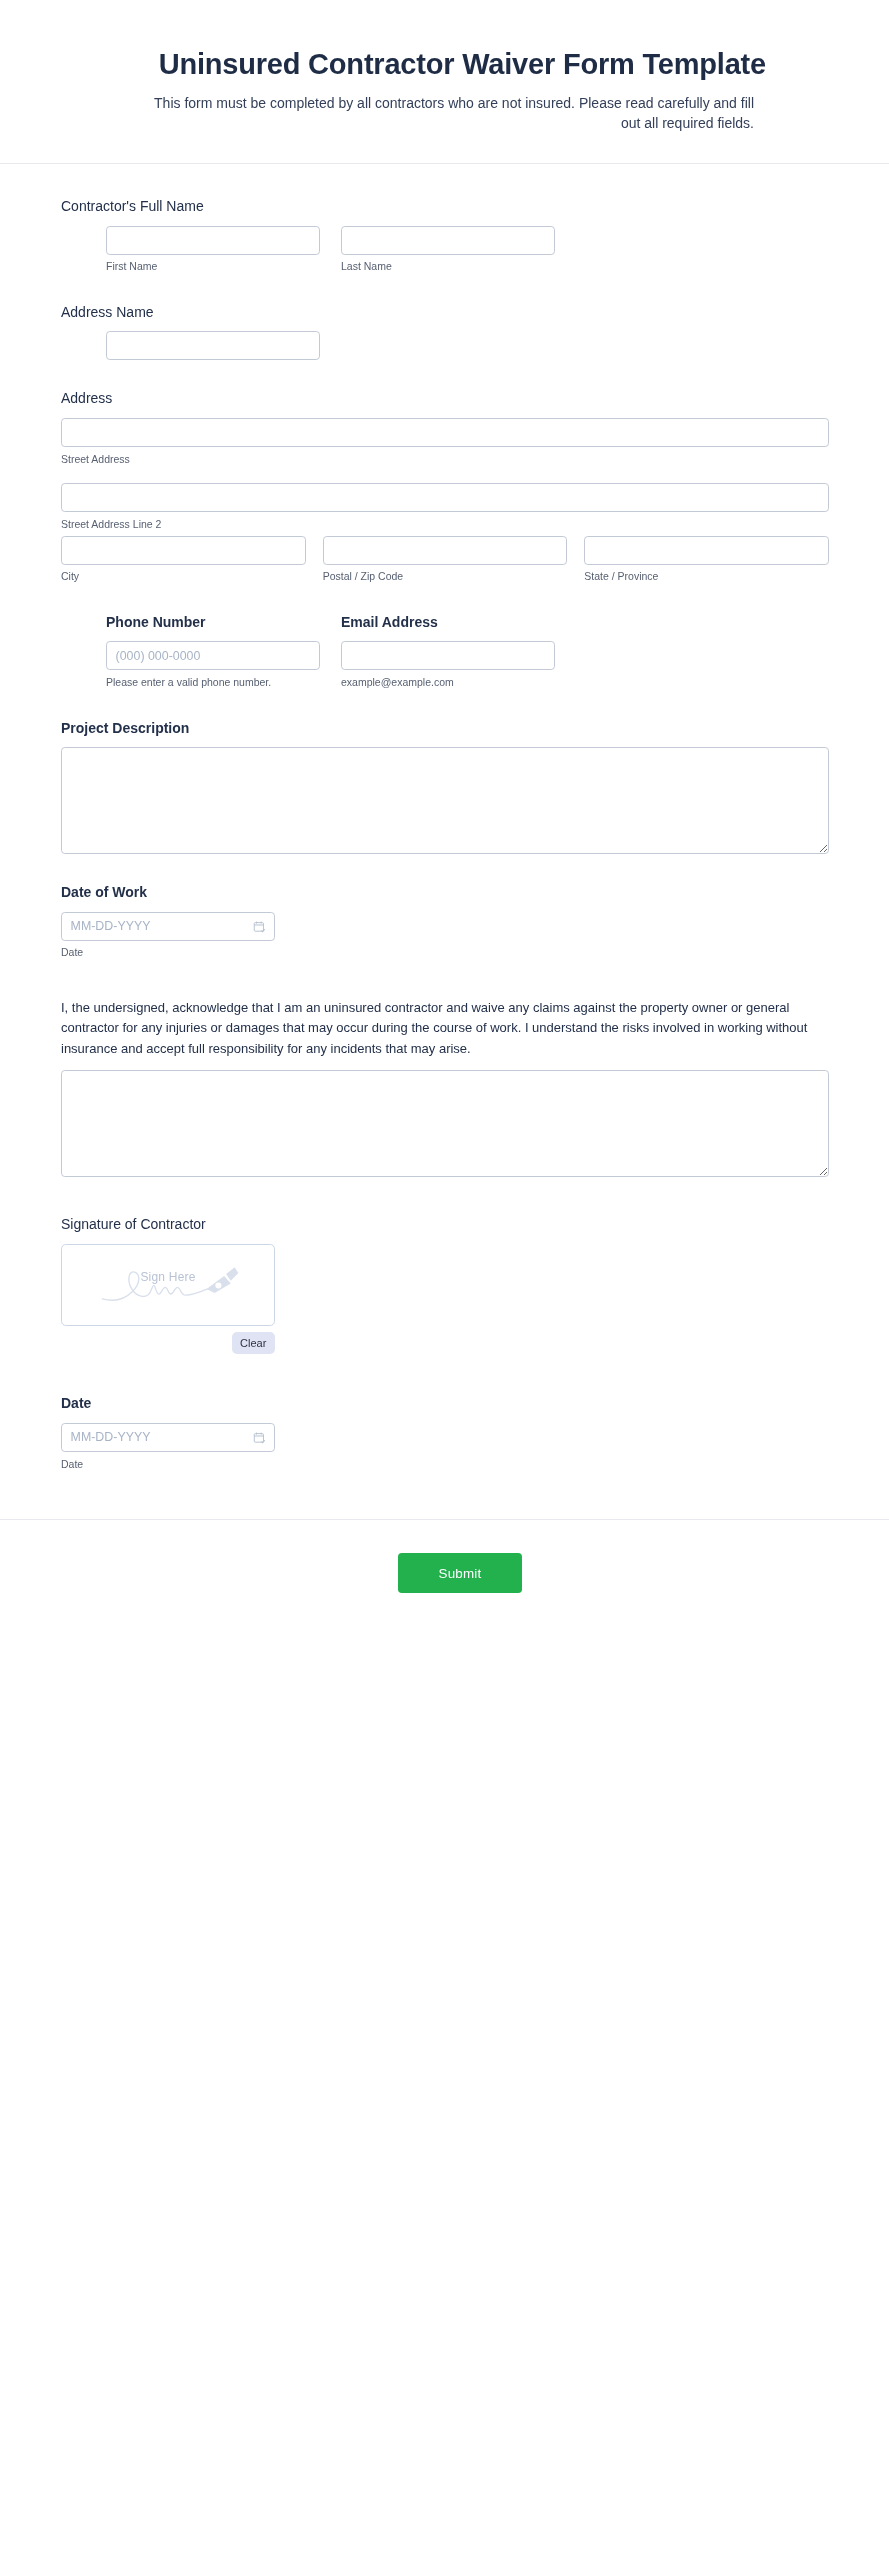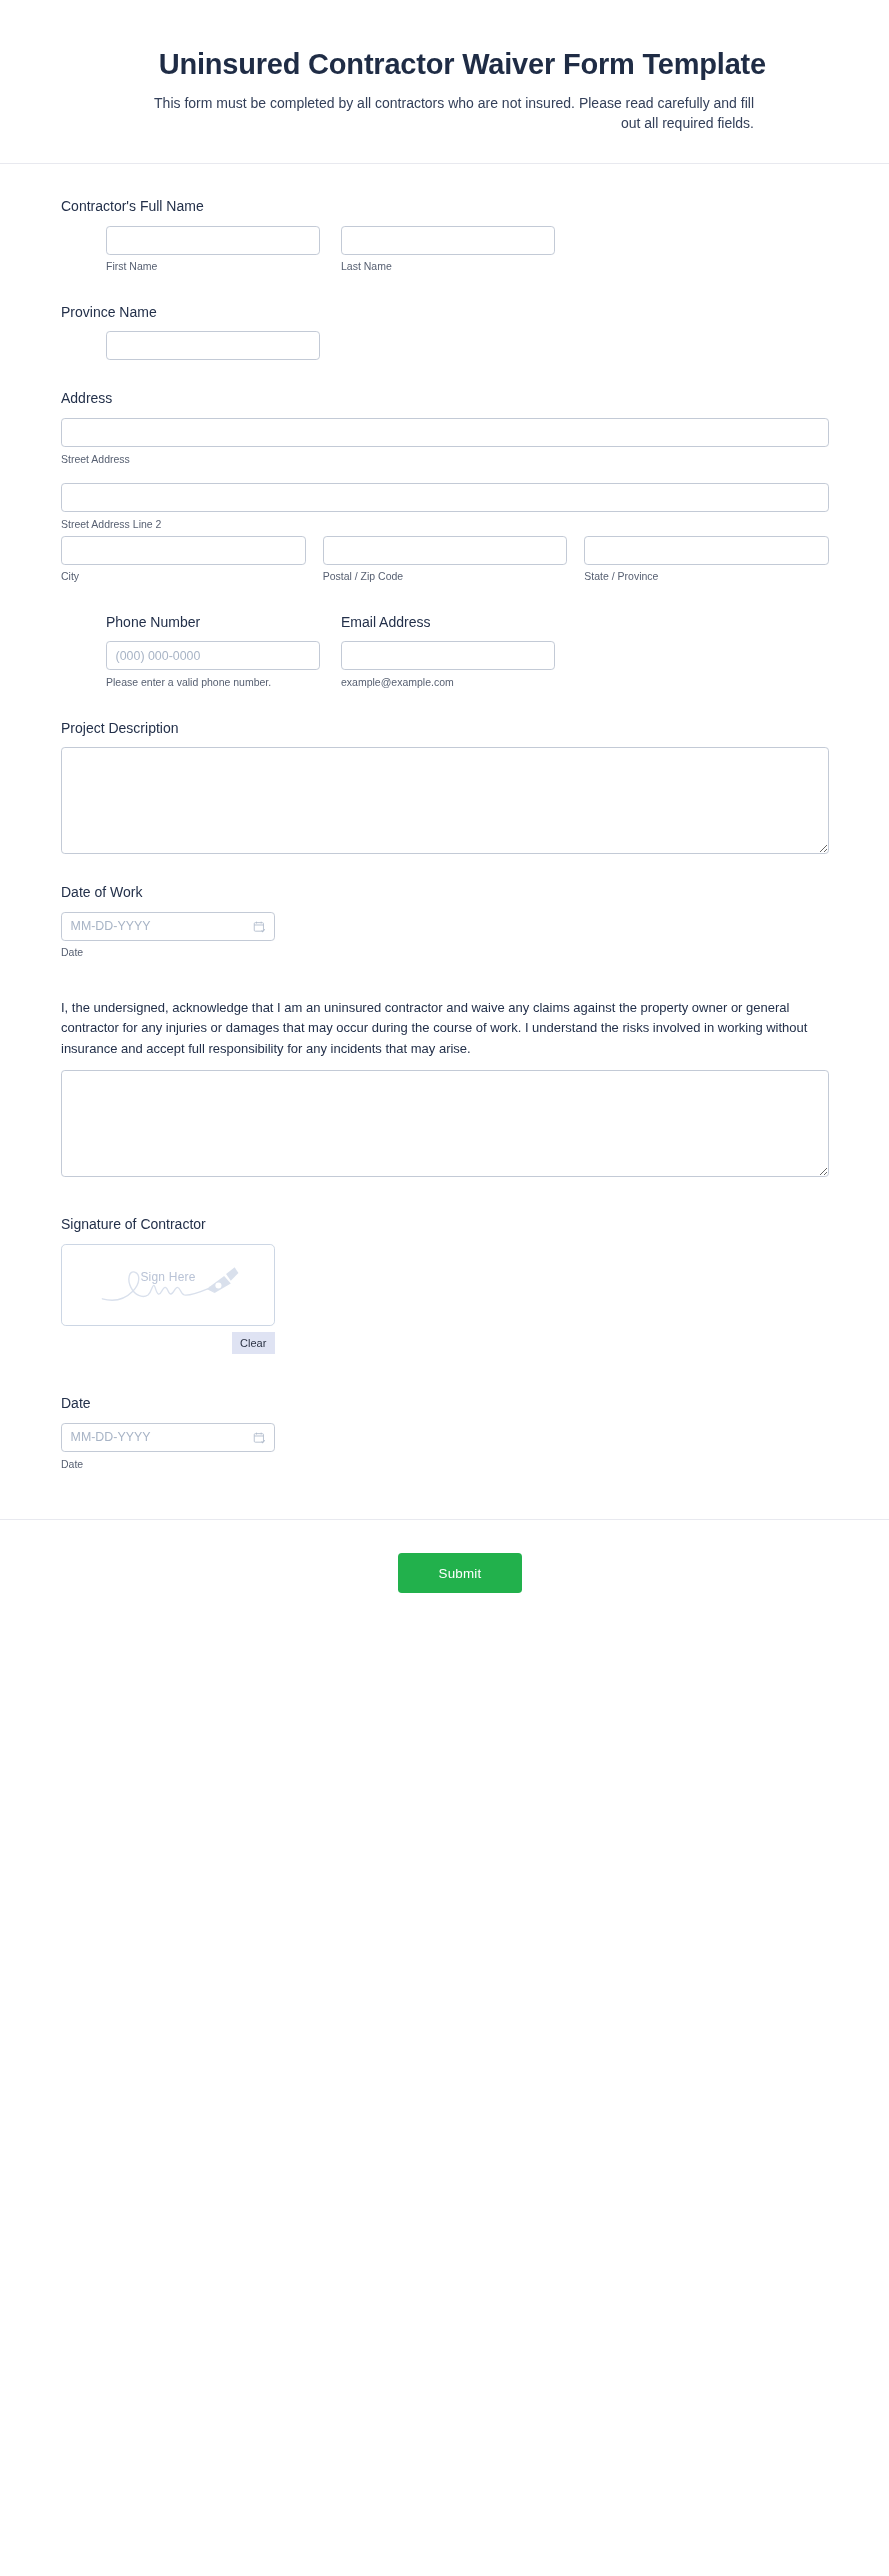--- a/index.html
+++ b/index.html
@@ -53,21 +53,21 @@
   .field-block { margin-bottom: 29px; }
 
   .field-label {
     font-size: 14px;
     font-weight: 400;
     color: #23304a;
     margin-bottom: 9.6px;
     display: block;
     line-height: 1.35;
   }
-  .field-label.bold { font-weight: 400; }
+  .field-label.bold { font-weight: 700; }
 
   .sublabel {
     font-size: 10.5px;
     color: #565f71;
     margin-top: 5.7px;
     line-height: 1.3;
     display: block;
   }
 
   .inp {
@@ -159,21 +159,21 @@
   }
   .clear-row {
     width: 214px;
     display: flex;
     justify-content: flex-end;
     margin-top: 6.7px;
   }
   .clear-btn {
     background: #dfe3f3;
     border: none;
-    border-radius: 0;
+    border-radius: 5px;
     color: #2c3345;
     font-size: 11px;
     font-family: "Liberation Sans", sans-serif;
     padding: 3.8px 8.6px;
     cursor: pointer;
     line-height: 1.3;
   }
 
   
   .form-footer {
@@ -217,21 +217,21 @@
           <span class="sublabel">First Name</span>
         </div>
         <div class="cell">
           <input class="inp" type="text" placeholder="" style="">
           <span class="sublabel">Last Name</span>
         </div>
       </div>
     </div>
 
     <div class="field-block">
-      <span class="field-label">Province Name</span>
+      <span class="field-label">Address Name</span>
       <div class="row-two">
         <div class="cell">
           <input class="inp" type="text" placeholder="" style="">
         </div>
       </div>
     </div>
 
     <div class="field-block">
       <span class="field-label">Address</span>
 

